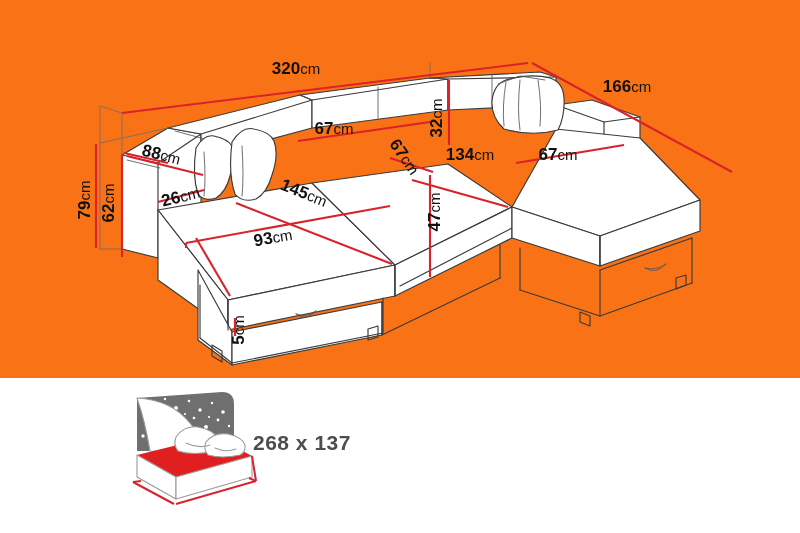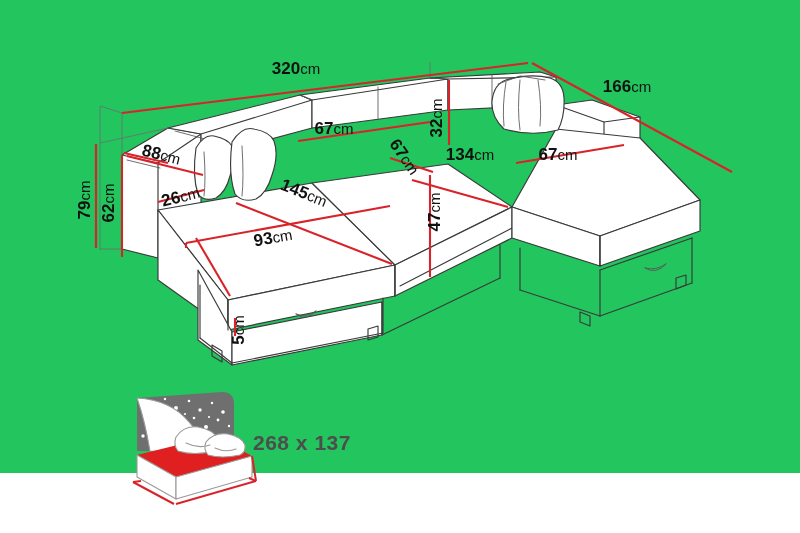--- a/index.html
+++ b/index.html
@@ -10,22 +10,22 @@
   body {
     width: 800px;
     height: 533px;
     font-family: "Liberation Sans", sans-serif;
     overflow: hidden;
     position: relative;
   }
   #stage {
     position: relative;
     width: 800px;
-    height: 473px;
-    background: #22c55e;
+    height: 378px;
+    background: #f97316;
   }
   svg#drawing {
     position: absolute;
     left: 0;
     top: 0;
     width: 800px;
     height: 533px;
     display: block;
   }
   .sofa-line {

